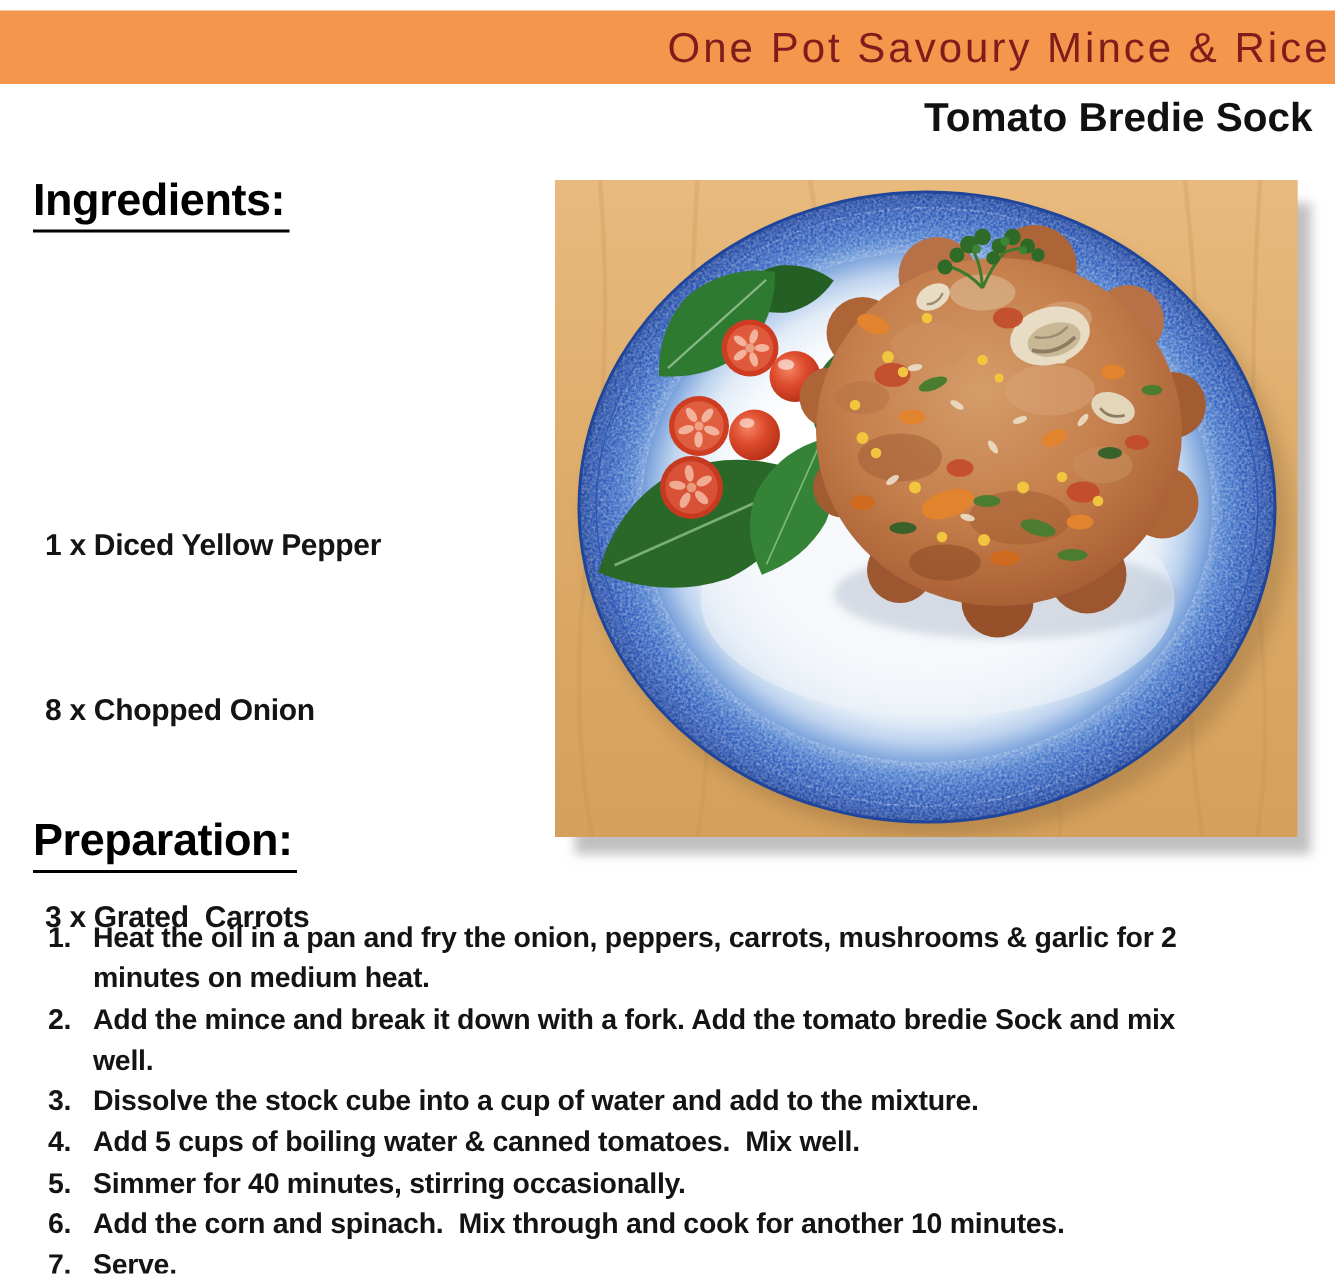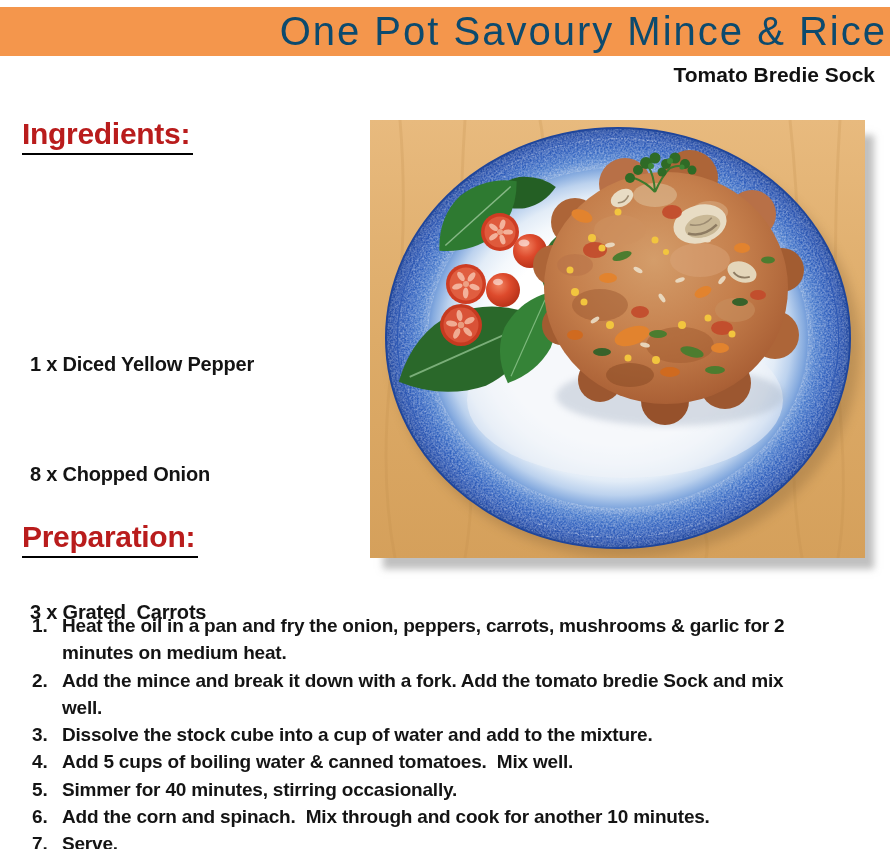--- a/index.html
+++ b/index.html
@@ -7,35 +7,35 @@
     width:890px;height:849px;position:relative;overflow:hidden;
     background:#ffffff;color:#161616;
     font-family:"Liberation Sans",sans-serif;
   }
   
   .title-bar{
     position:absolute;left:0;top:7px;width:890px;height:49px;
     background:#F4964C;display:flex;align-items:center;justify-content:flex-end;
   }
   .title-bar .title{
-    color:#0c4a6e;font-size:40px;font-weight:400;letter-spacing:2px;
+    color:#7f1d1d;font-size:28px;font-weight:400;letter-spacing:2px;
     white-space:nowrap;padding-right:3px;line-height:49px;margin-left:11px;
   }
   .subtitle{
     position:absolute;top:63px;right:15px;
-    font-size:21px;font-weight:700;color:#111;
+    font-size:27px;font-weight:700;color:#111;
   }
   
   .section-heading{
     position:absolute;left:22px;font-size:30px;font-weight:700;
-    color:#b91c1c;border-bottom:2.5px solid #000;padding:0 3px 2px 0;
+    color:#000000;border-bottom:2.5px solid #000;padding:0 3px 2px 0;
     letter-spacing:-0.3px;
   }
   #ingredients-heading{top:117px;}
-  #preparation-heading{top:520px;}
+  #preparation-heading{top:544px;}
   
   .ingredient-list{
     position:absolute;left:30px;top:186px;margin:0;padding:0;list-style:none;
     font-size:20px;font-weight:600;line-height:27.5px;letter-spacing:-0.2px;
     white-space:pre-wrap;color:#141414;
   }
   
   .step-list{
     position:absolute;left:30px;top:612px;margin:0;padding:0;
     width:790px;list-style:none;counter-reset:step;

